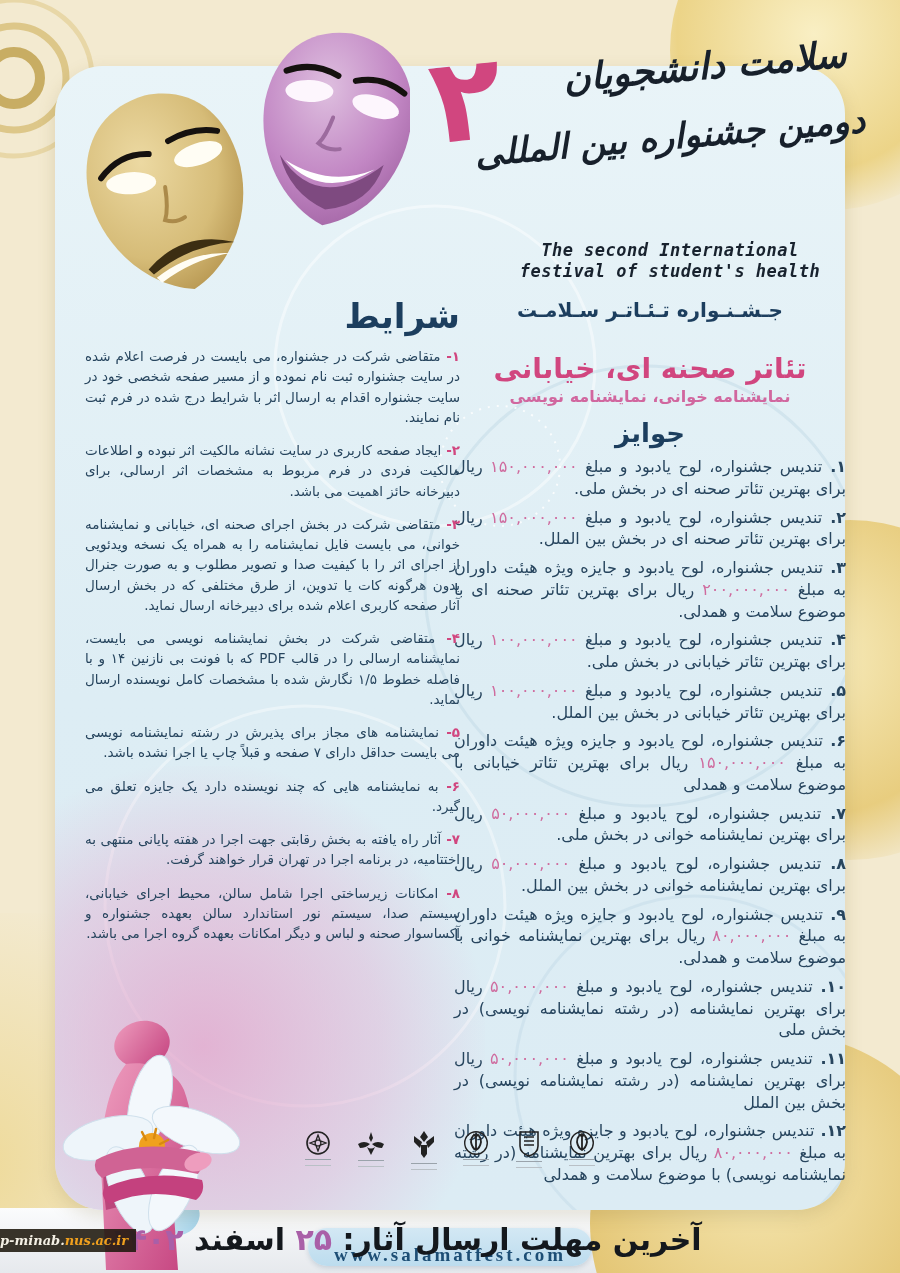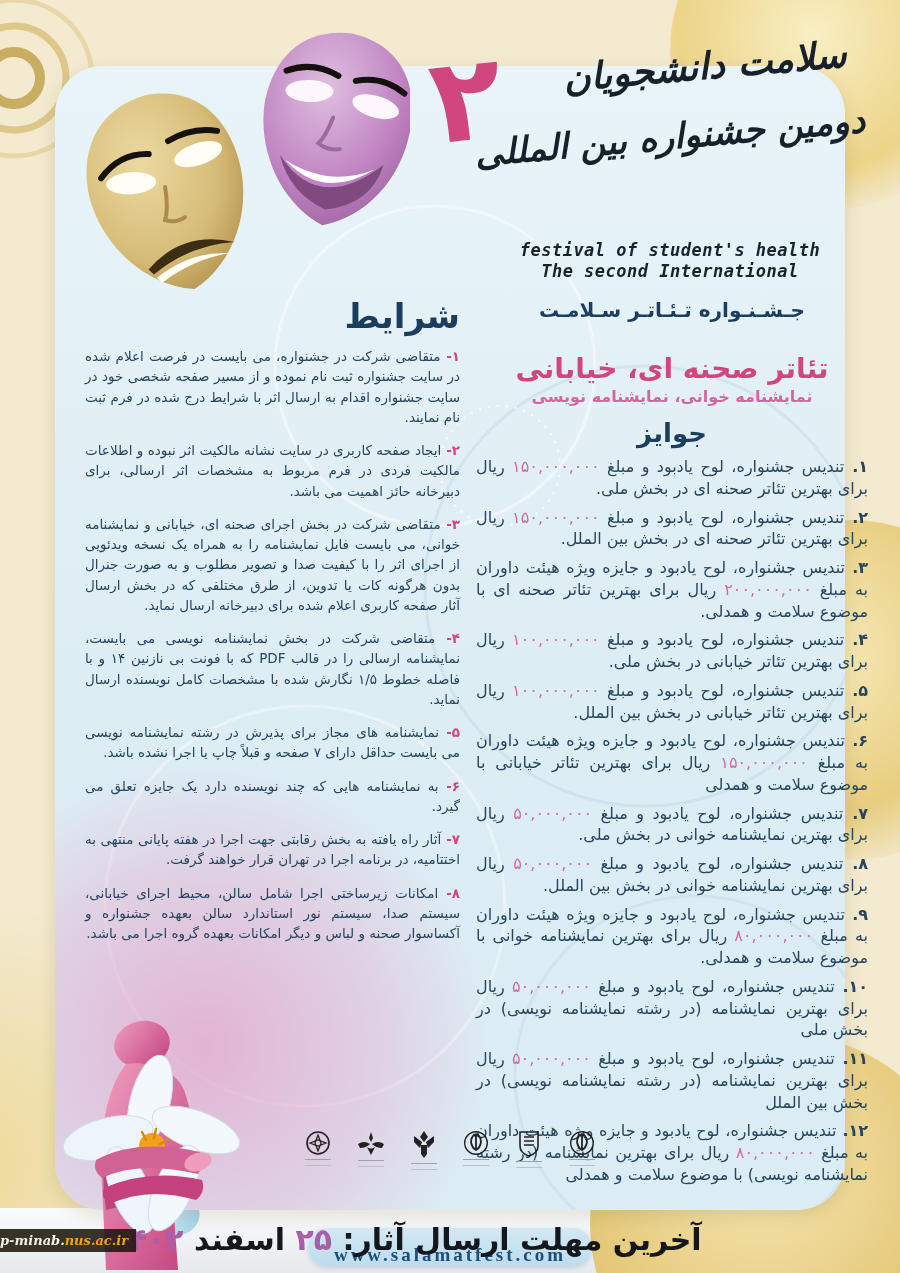--- a/index.html
+++ b/index.html
@@ -40,21 +40,21 @@
               padding-left:70px;text-align:center;letter-spacing:1px;}
   .callig .l2{font-size:35px;font-weight:bold;font-style:italic;transform:rotate(-5deg);
               margin-top:26px;text-align:center;letter-spacing:1px;}
   .big-two{position:absolute;left:430px;top:40px;font-size:118px;line-height:1;
            font-weight:bold;color:#d1467f;transform:rotate(-6deg);}
   .eng{position:absolute;left:470px;top:240px;width:400px;text-align:center;
        font-family:"DejaVu Sans Mono",monospace;font-weight:bold;font-style:italic;
        font-size:17px;line-height:1.25;color:#18222e;letter-spacing:.5px;}
 
   
-  .rcol{position:absolute;left:476px;top:298px;width:392px;direction:rtl;color:#27455e;}
+  .rcol{position:absolute;left:454px;top:298px;width:392px;direction:rtl;color:#27455e;}
   .festival-label{font-size:20px;font-weight:bold;color:#1c3e5e;text-align:center;letter-spacing:.5px;}
   .cat-main{font-size:28px;font-weight:bold;color:#d1467f;text-align:center;margin-top:30px;}
   .cat-sub{font-size:16px;font-weight:bold;color:#d1679f;text-align:center;margin-top:2px;}
   .prizes-title{font-size:26px;font-weight:bold;color:#1c3e5e;text-align:center;margin:12px 0 8px;}
   .prize{font-size:16px;line-height:1.36;text-align:justify;text-align-last:right;margin-bottom:7px;}
   .amount{color:#cf6b9e;}
   .pnum{font-weight:bold;}
 
   
   .lcol{position:absolute;left:85px;top:296px;width:375px;direction:rtl;color:#27455e;}
@@ -151,22 +151,22 @@
     </g>
   </svg>
 </div>
 
 <div class="callig">
   <div class="l1">سلامت دانشجویان</div>
   <div class="l2">دومین جشنواره بین المللی</div>
 </div>
 <div class="big-two">۲</div>
 <div class="eng">
+  <div>The second International</div>
   <div>festival of student's health</div>
-  <div>The second International</div>
 </div>
 
 <div class="rcol">
   <div class="festival-label">جـشـنـواره تـئـاتـر سـلامـت</div>
   <div class="cat-main">تئاتر صحنه ای، خیابانی</div>
   <div class="cat-sub">نمایشنامه خوانی، نمایشنامه نویسی</div>
   <div class="prizes-title">جوایز</div>
 
   <div class="prize"><span class="pnum">۱. </span><span>تندیس جشنواره، لوح یادبود و مبلغ </span><span class="amount">۱۵۰,۰۰۰,۰۰۰</span><span> ریال برای بهترین تئاتر صحنه ای در بخش ملی.</span></div>
   <div class="prize"><span class="pnum">۲. </span><span>تندیس جشنواره، لوح یادبود و مبلغ </span><span class="amount">۱۵۰,۰۰۰,۰۰۰</span><span> ریال برای بهترین تئاتر صحنه ای در بخش بین الملل.</span></div>

